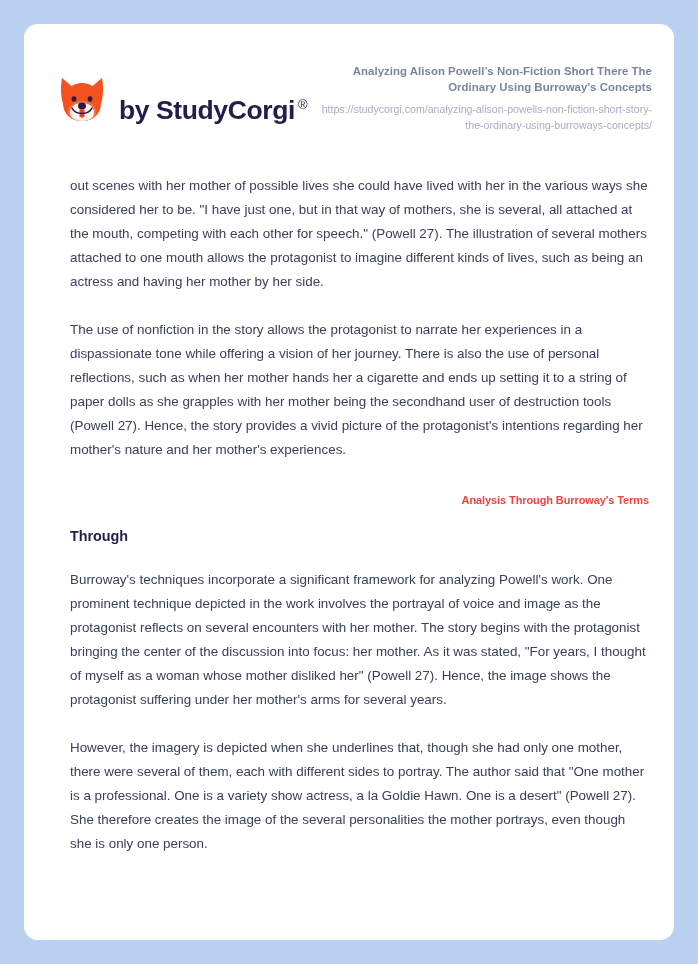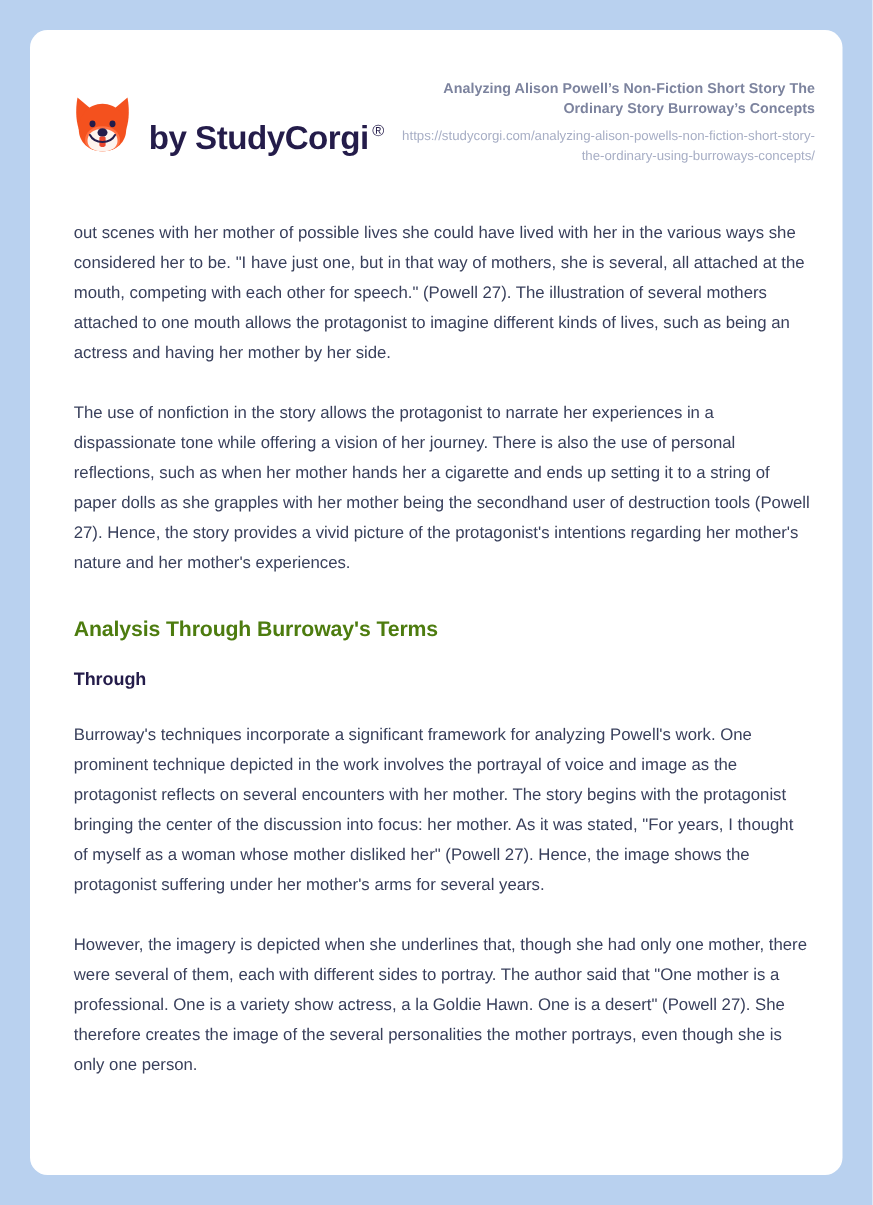--- a/index.html
+++ b/index.html
@@ -87,37 +87,38 @@
     color: #a7aec5;
     font-size: 10.6px;
     font-weight: normal;
     line-height: 1.45;
     margin: 0;
     word-break: break-word;
   }
 
   
   .doc-body {
-    padding: 0 25px 0 35px;
+    padding: 0 25px 0 46px;
   }
 
   .doc-body p {
     color: #39405c;
     font-size: 13.4px;
     line-height: 1.79;
     margin: 0 0 24px 0;
     text-align: left;
   }
 
   h2.section-heading {
-    color: #4d7c0f;
-    font-size: 17px;
+    color: #ef4444;
+    font-size: 11px;
     font-weight: bold;
     margin: 32px 0 22px 0;
     letter-spacing: -0.1px;
+    text-align: right;
   }
 
   h3.sub-heading {
     color: #241c4a;
     font-size: 14.4px;
     font-weight: bold;
     margin: 0 0 24px 0;
     letter-spacing: -0.05px;
   }
 </style>
@@ -150,21 +151,21 @@
 
         <path d="M13 33 C15 37 18.5 38.5 23 38.5 C27.5 38.5 31 37 33 33" stroke="#241c4a" stroke-width="1.6" fill="none" stroke-linecap="round"></path>
       </svg>
       <div class="brand-wordmark">
         <span>by StudyCorgi</span>
         <span class="brand-reg">®</span>
       </div>
     </div>
 
     <div class="header-meta">
-      <div class="doc-title">Analyzing Alison Powell’s Non-Fiction Short Story The Ordinary Story Burroway’s Concepts</div>
+      <div class="doc-title">Analyzing Alison Powell’s Non-Fiction Short There The Ordinary Using Burroway’s Concepts</div>
       <div class="doc-url">https://studycorgi.com/analyzing-alison-powells-non-fiction-short-story-the-ordinary-using-burroways-concepts/</div>
     </div>
 
   </div>
 
   <div class="doc-body">
 
     <p>out scenes with her mother of possible lives she could have lived with her in the various ways she considered her to be. "I have just one, but in that way of mothers, she is several, all attached at the mouth, competing with each other for speech." (Powell 27). The illustration of several mothers attached to one mouth allows the protagonist to imagine different kinds of lives, such as being an actress and having her mother by her side.</p>
     <p>The use of nonfiction in the story allows the protagonist to narrate her experiences in a dispassionate tone while offering a vision of her journey. There is also the use of personal reflections, such as when her mother hands her a cigarette and ends up setting it to a string of paper dolls as she grapples with her mother being the secondhand user of destruction tools (Powell 27). Hence, the story provides a vivid picture of the protagonist's intentions regarding her mother's nature and her mother's experiences.</p>
 

